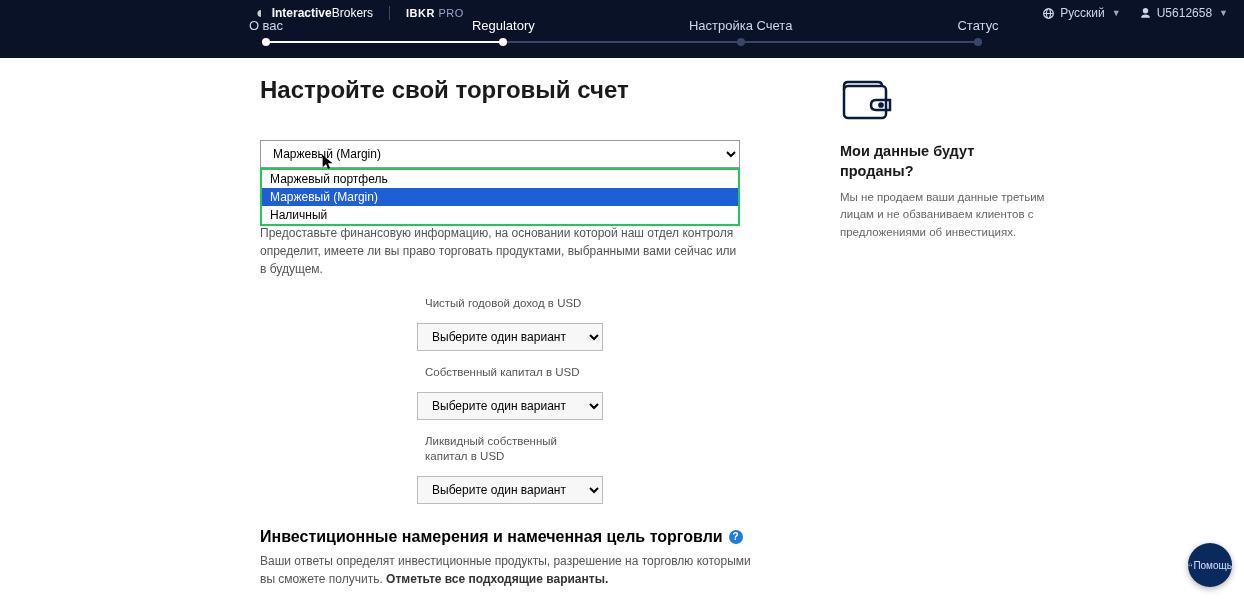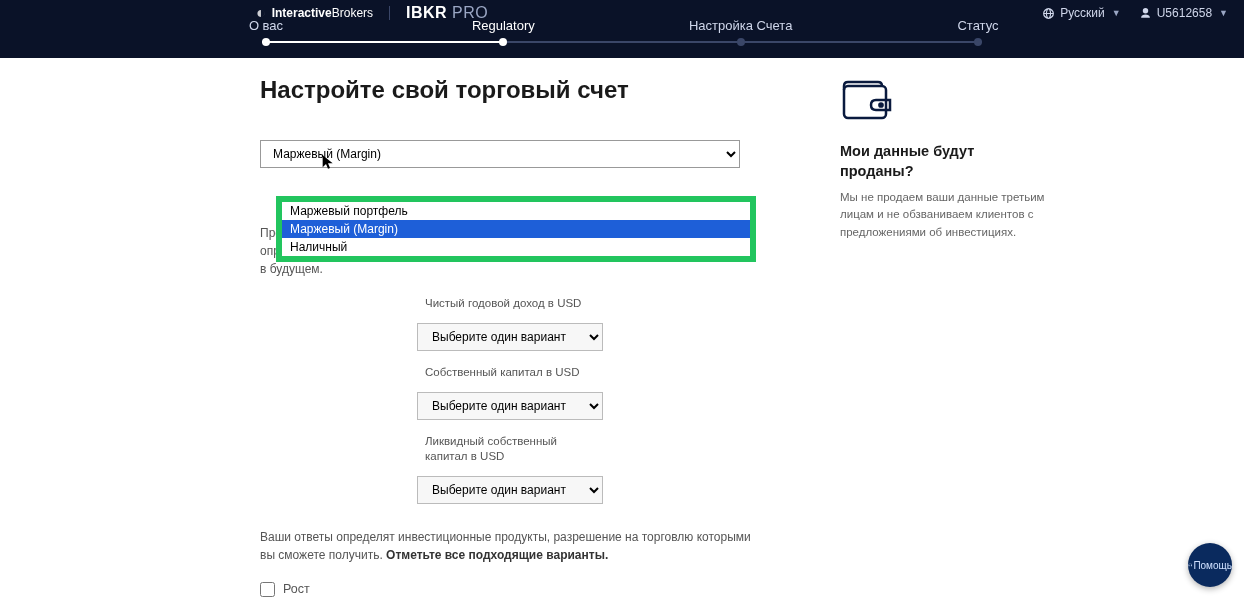--- a/index.html
+++ b/index.html
@@ -23,21 +23,21 @@
   .brand {
     display: flex;
     align-items: center;
     gap: 6px;
     margin-left: 240px;
   }
   .brand-logo { font-size: 16px; opacity: .8; }
   .brand-name b { font-weight: 700; }
   .brand-name span { font-weight: 300; }
   .brand-sep { width:1px; height:14px; background:#3a4668; margin:0 10px; }
-  .brand-pro { color:#9aa6c4; font-size:16px; letter-spacing:.5px; }
+  .brand-pro { color:#9aa6c4; font-size:11px; letter-spacing:.5px; }
   .brand-pro b { color:#fff; }
   .topbar-right { margin-left:auto; display:flex; align-items:center; gap:18px; color:#cfd6ea; }
   .topbar-right .item { display:flex; align-items:center; gap:5px; cursor:pointer; }
   .topbar-right svg { width:13px; height:13px; fill:#cfd6ea; }
   .caret { font-size:9px; margin-left:2px; color:#9aa6c4; }
 
   .progressbar {
     background:#0a1228;
     height:32px;
     display:flex;
@@ -104,27 +104,26 @@
     height:28px;
     border:1px solid #999;
     background:#fff;
     font-size:12px;
     padding:0 18px 0 8px;
     appearance: auto;
     cursor:pointer;
   }
   .dropdown {
     position:absolute;
-    top:28px; left:16px;
+    top:28px; left:0;
     width:100%;
     background:#fff;
-    border:6px solid #22c55e;
+    border:2px solid #22c55e;
     z-index:10;
     font-size:12px;
-    margin-top:28px;
   }
   .dropdown .opt { padding:2px 8px; cursor:pointer; }
   .dropdown .opt.sel { background:#1e5fd8; color:#fff; }
   .cursor {
     position:absolute;
     top:14px; left:60px;
     width:16px; height:16px;
     pointer-events:none;
     z-index:20;
   }
@@ -274,20 +273,24 @@
         <label>Собственный капитал в USD</label>
         <select class="minisel"><option>Выберите один вариант</option></select>
       </div>
       <div class="frow">
         <label>Ликвидный собственный капитал в USD</label>
         <select class="minisel"><option>Выберите один вариант</option></select>
       </div>
     </div>
 
     <div class="invest-section">
+      <h3>
+        <span>Инвестиционные намерения и намеченная цель торговли</span>
+        <span class="helpdot">?</span>
+      </h3>
       <p class="invest-desc">
         <span>Ваши ответы определят инвестиционные продукты, разрешение на торговлю которыми вы сможете получить. </span><b>Отметьте все подходящие варианты.</b>
       </p>
       <div class="checks">
         <div class="crow">
           <input type="checkbox" style="">
           <span>Рост</span>
         </div>
         <div class="crow">
           <input type="checkbox" style="">

